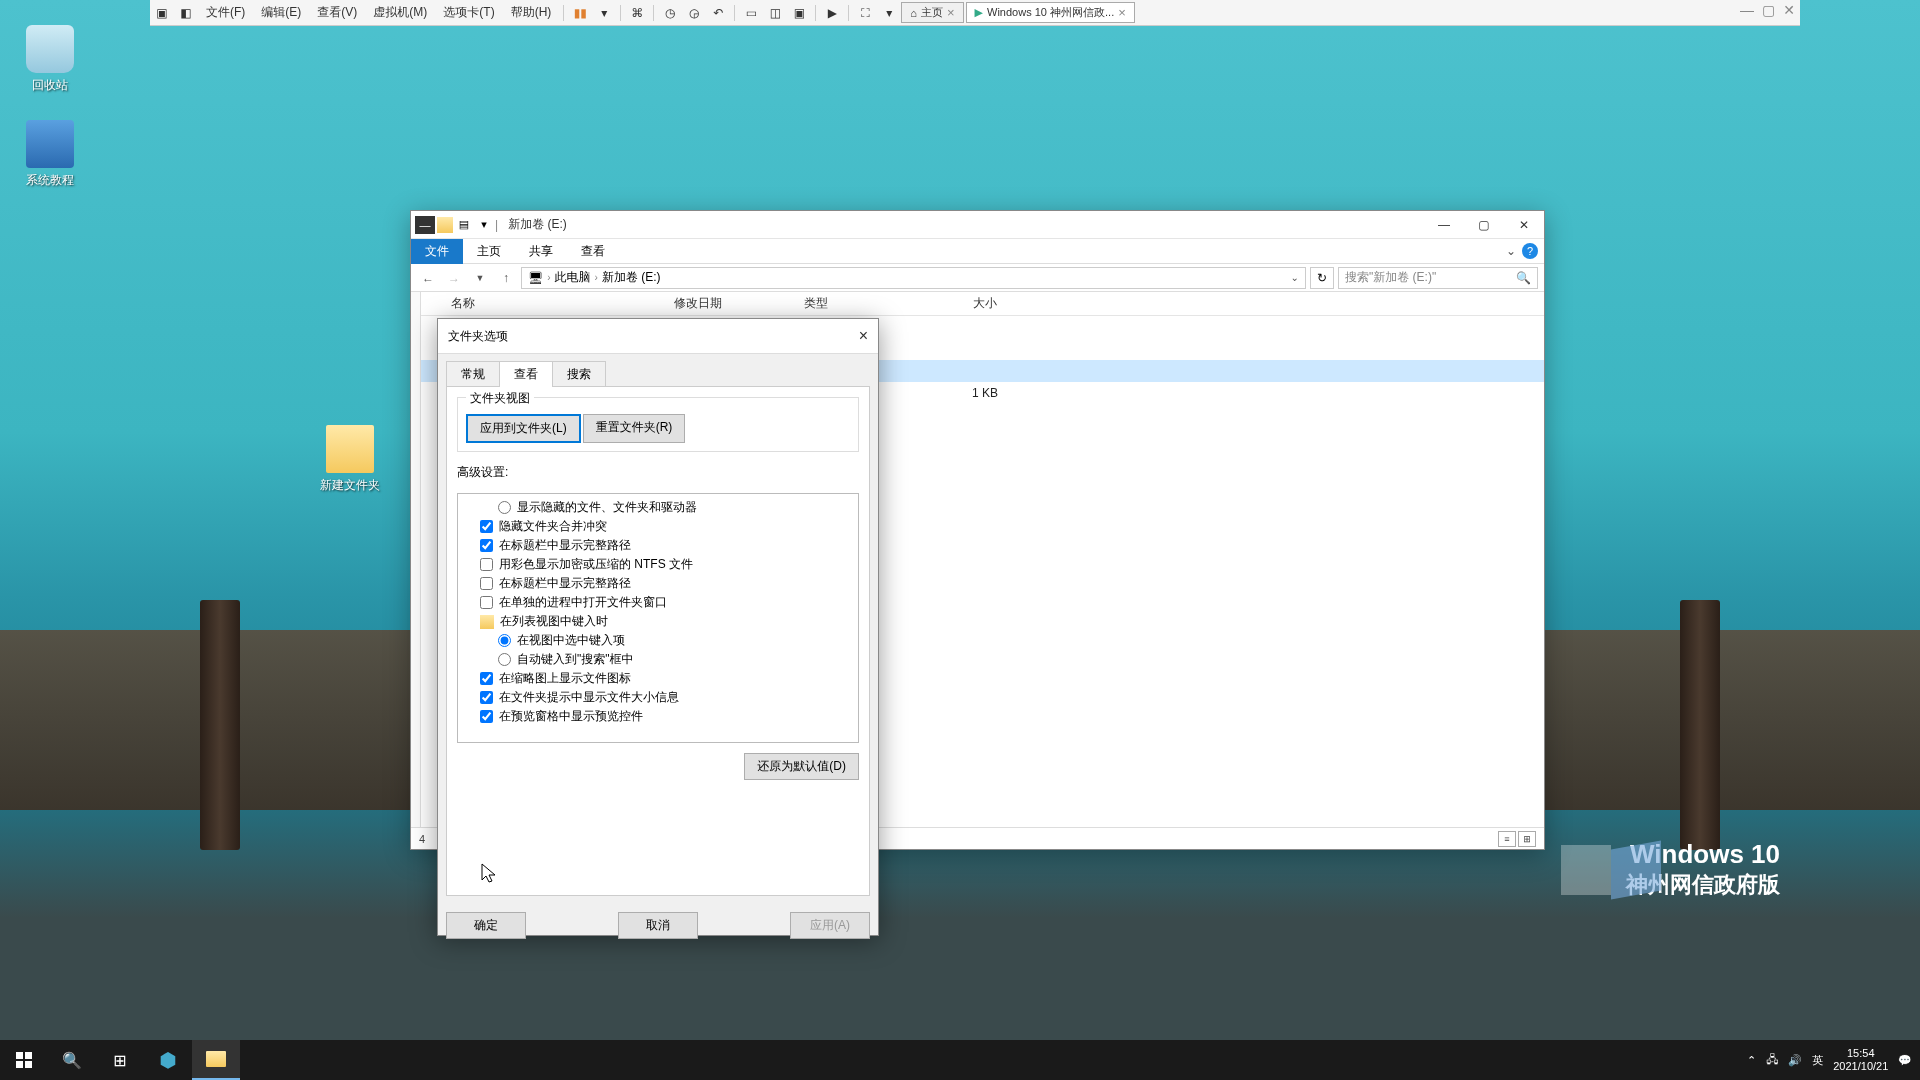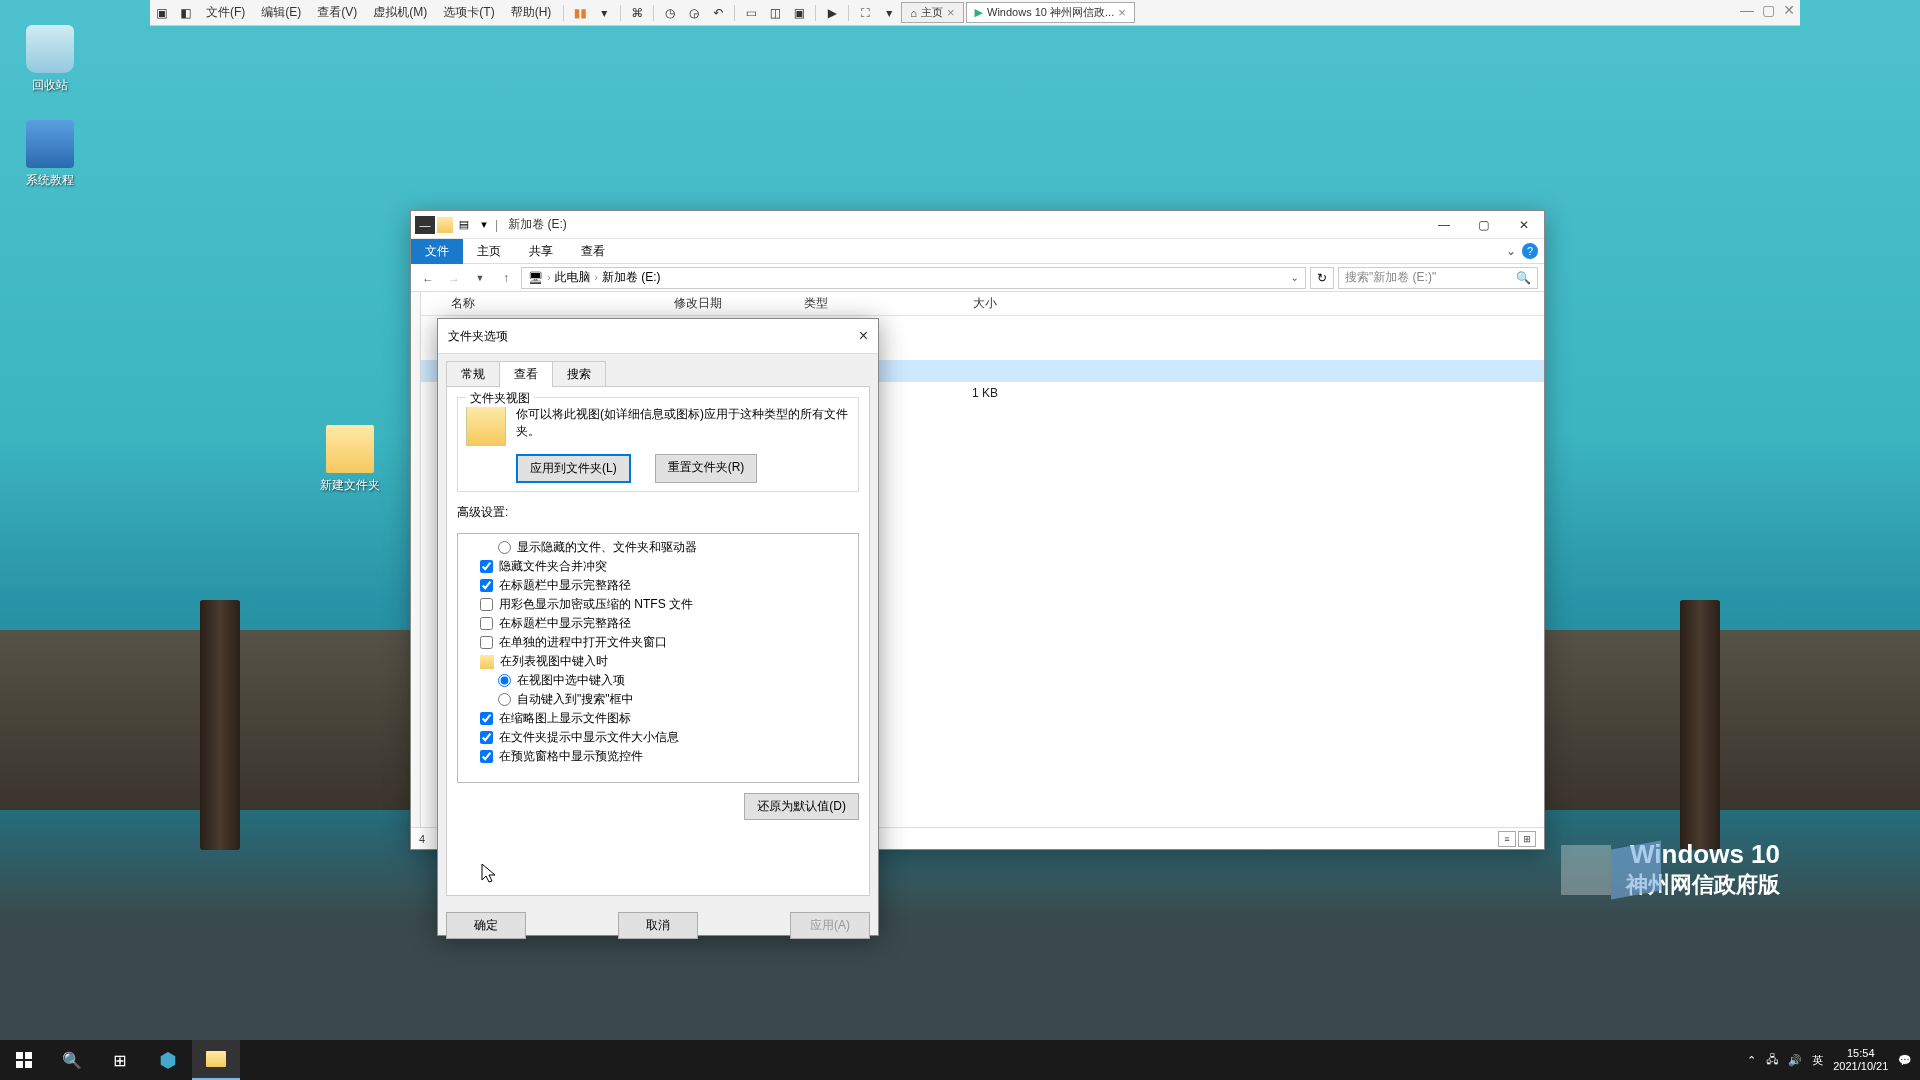--- a/index.html
+++ b/index.html
@@ -78,21 +78,21 @@
 .dialog-title .close { margin-left: auto; font-size: 16px; color: #333; }
 .dialog-tabs { display: flex; height: 26px; align-items: flex-end; padding-left: 8px; margin-top: 6px; }
 .dialog-tabs .dtab { padding: 4px 14px; border: 1px solid #ccc; border-bottom: none; background: #f0f0f0; position: relative; top: 1px; margin-right: -1px; }
 .dialog-tabs .dtab.active { background: #fff; z-index: 2; }
 .dialog-body { border: 1px solid #ccc; margin: 0 8px 8px 8px; background: #fff; padding: 10px; height: 510px; position: relative; }
 .fieldset { border: 1px solid #ddd; padding: 8px; margin-bottom: 12px; position: relative; }
 .fieldset-label { position: absolute; top: -8px; left: 8px; background: #fff; padding: 0 4px; font-size: 12px; }
 .fv-row { display: flex; gap: 10px; align-items: flex-start; }
 .fv-icon { width: 40px; height: 40px; background: linear-gradient(#ffe9a8, #f5c95e); border: 1px solid #cc9; }
 .fv-text { flex: 1; line-height: 1.4; }
-.fv-buttons { display: flex; gap: 24px; margin-top: 8px; margin-left: 50px; }
+.fv-buttons { display: flex; gap: 2px; margin-top: 8px; }
 .dlg-btn { border: 1px solid #adadad; background: #e1e1e1; padding: 4px 12px; font-size: 12px; min-width: 100px; text-align: center; }
 .dlg-btn.primary { border: 2px solid #0078d7; }
 .adv-label { margin: 8px 0 12px 0; }
 .adv-list { border: 1px solid #bbb; height: 250px; background: #fff; overflow-y: scroll; padding: 4px; }
 .adv-item { display: flex; align-items: center; gap: 6px; padding: 1px 2px; font-size: 12px; }
 .adv-item.indent1 { padding-left: 18px; }
 .adv-item.indent2 { padding-left: 36px; }
 .adv-item input[type=checkbox], .adv-item input[type=radio] { width: 13px; height: 13px; }
 .restore-row { text-align: right; margin-top: 10px; }
 .dialog-buttons { display: flex; gap: 8px; justify-content: space-between; padding: 8px; }
@@ -288,24 +288,20 @@
     <span class="close">×</span>
   </div>
   <div class="dialog-tabs">
     <div class="dtab">常规</div>
     <div class="dtab active">查看</div>
     <div class="dtab">搜索</div>
   </div>
   <div class="dialog-body">
     <div class="fieldset">
       <div class="fieldset-label">文件夹视图</div>
-      <div class="fv-row">
-        <div class="fv-icon"></div>
-        <div class="fv-text">你可以将此视图(如详细信息或图标)应用于这种类型的所有文件夹。</div>
-      </div>
       <div class="fv-buttons">
         <div class="dlg-btn primary">应用到文件夹(L)</div>
         <div class="dlg-btn">重置文件夹(R)</div>
       </div>
     </div>
     <div class="adv-label">高级设置:</div>
     <div class="adv-list" id="adv-list">
         <div class="adv-item indent2">
           <input type="radio" style="">
           <span>显示隐藏的文件、文件夹和驱动器</span>

